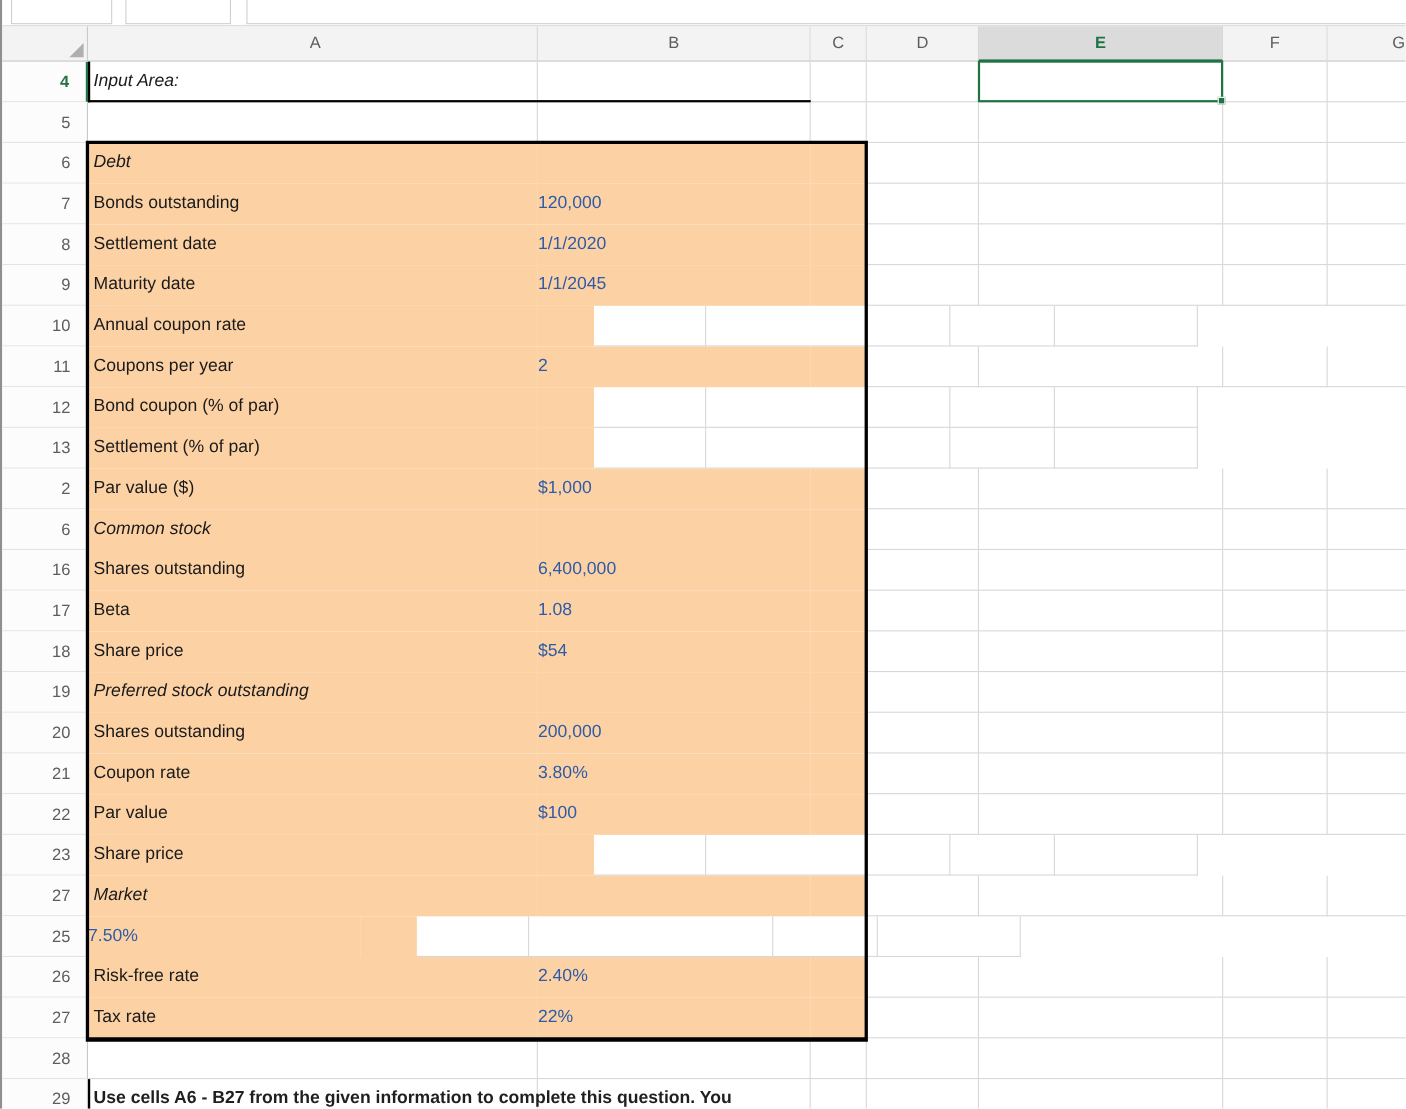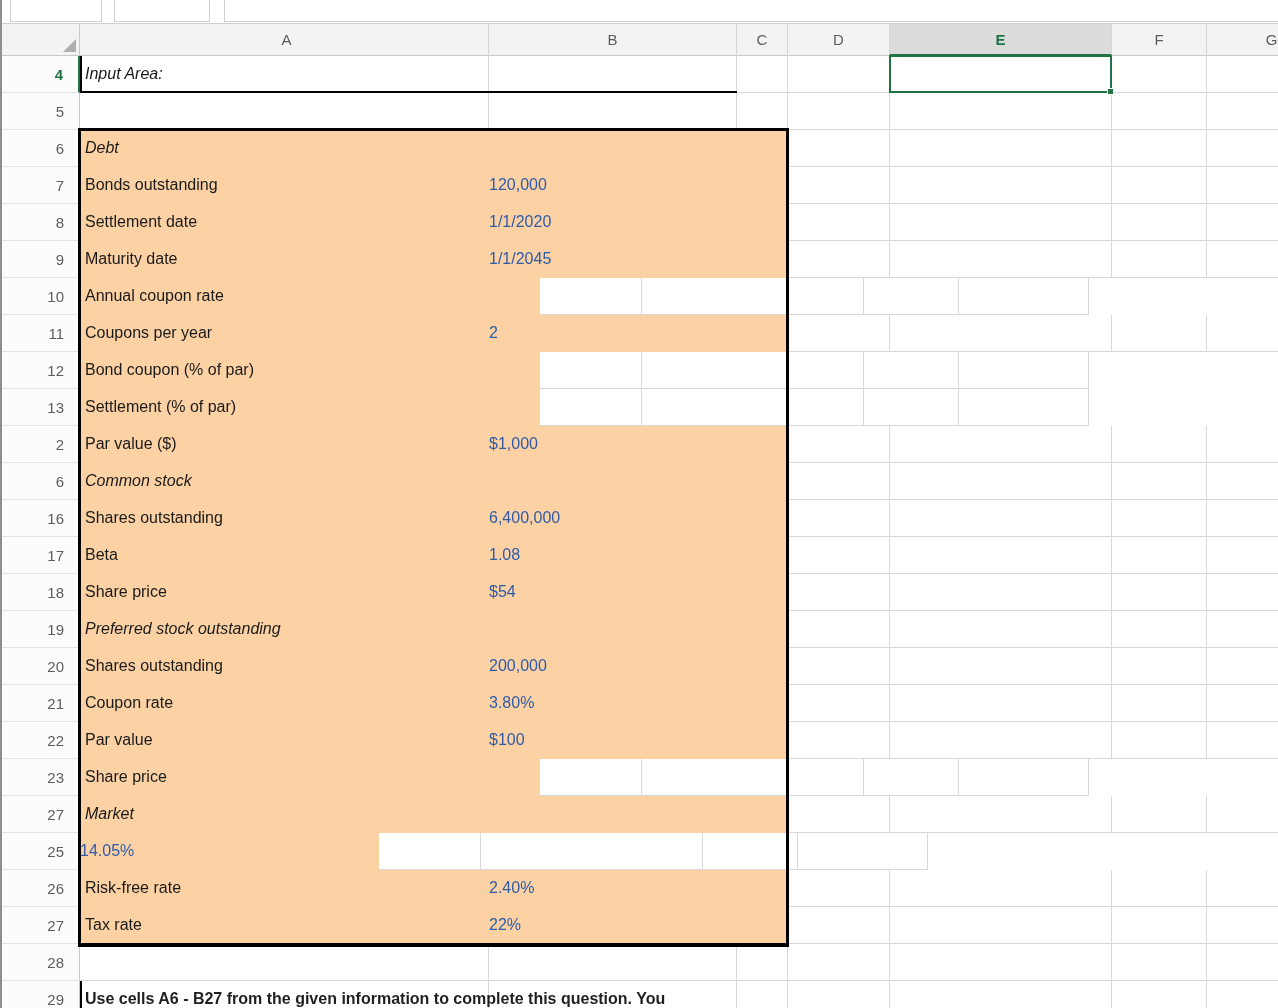--- a/index.html
+++ b/index.html
@@ -311,21 +311,21 @@
         <div class="c cb o"></div>
         <div class="c cc o"></div>
         <div class="c cd"></div>
         <div class="c ce"></div>
         <div class="c cf"></div>
         <div class="c cg"></div>
       </div>
 
     <div class="row">
         <div class="rh">25</div>
-        <div class="c cb o val">14.05%</div>
+        <div class="c cb o val">7.50%</div>
         <div class="c cc o"></div>
         <div class="c cd"></div>
         <div class="c ce"></div>
         <div class="c cf"></div>
         <div class="c cg"></div>
       </div>
 
     <div class="row">
         <div class="rh">26</div>
         <div class="c ca o">Risk-free rate</div>

